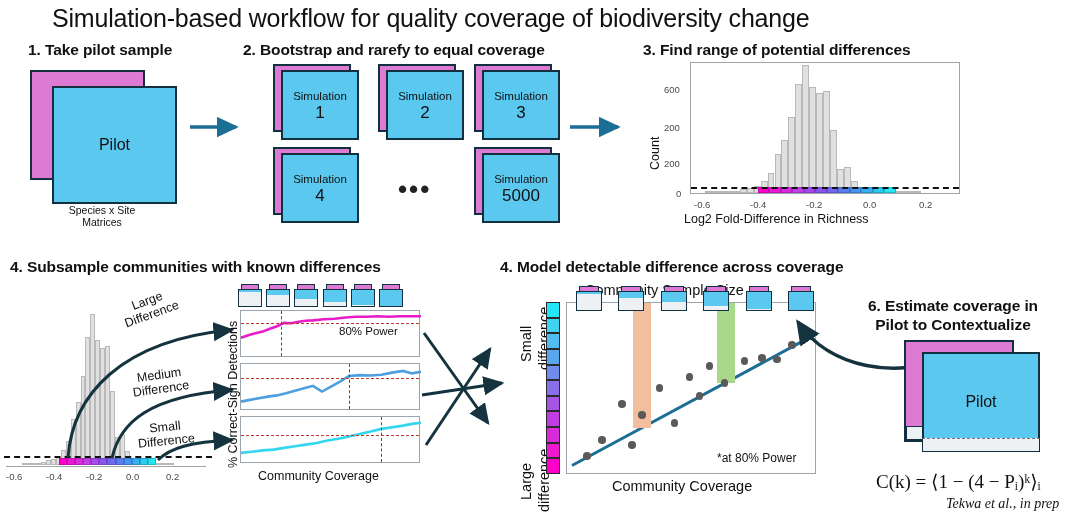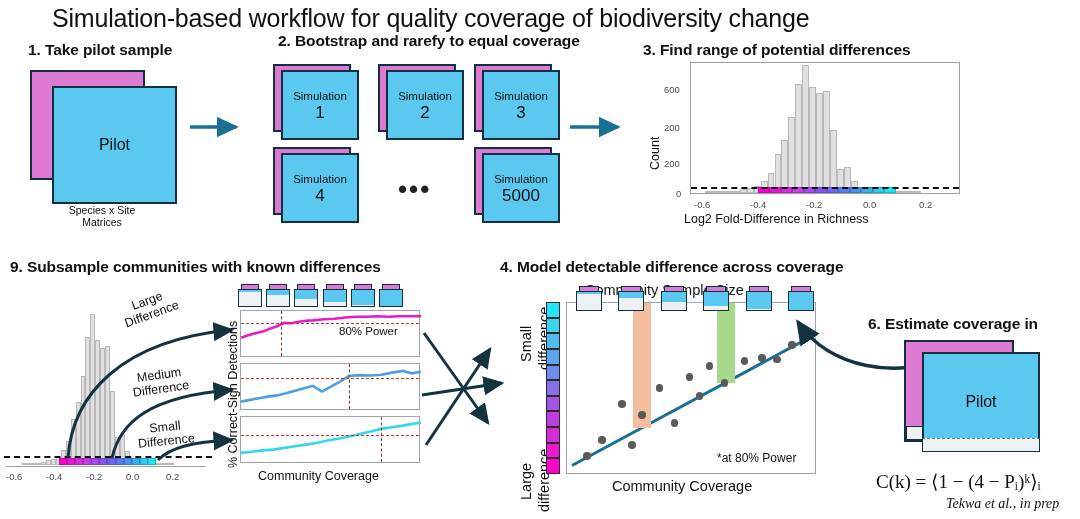--- a/index.html
+++ b/index.html
@@ -61,21 +61,21 @@
 
 <svg class="abs" style="left:190px;top:115px;" width="60" height="24">
   <defs>
       <marker id="ah1" markerWidth="7" markerHeight="7" refX="5.6" refY="3" orient="auto">
     <path d="M0,0 L6.4,3 L0,6 z" fill="#1B6E94"></path>
       </marker>
     </defs>
   <line x1="0" y1="12" x2="46" y2="12" stroke="#1B6E94" stroke-width="3.4" marker-end="url(#ah1)"></line>
 </svg>
 
-<div class="abs hdr" style="left:243px;top:32px;margin-left:35px;">2. Bootstrap and rarefy to equal coverage</div>
+<div class="abs hdr" style="left:243px;top:41px;">2. Bootstrap and rarefy to equal coverage</div>
 
 <div class="stack" style="left:273px;top:64px;width:90px;height:78px;">
   <div class="pink" style="left:0;top:0;width:78px;height:68px;"></div>
   <div class="blue" style="left:8px;top:6px;width:78px;height:70px;flex-direction:column;">
     <span class="simlbl">Simulation</span>
     <span class="simnum">1</span>
   </div>
 </div>
 
 <div class="stack" style="left:378px;top:64px;width:90px;height:78px;">
@@ -178,21 +178,21 @@
     </div>
   <div class="dash" id="p3dash" style="left: 0px; width: 100%; top: 123.973px;"></div>
 </div>
 <div class="abs tick" style="left:694px;top:199px;">-0.6</div>
 <div class="abs tick" style="left:750px;top:199px;">-0.4</div>
 <div class="abs tick" style="left:806px;top:199px;">-0.2</div>
 <div class="abs tick" style="left:863px;top:199px;">0.0</div>
 <div class="abs tick" style="left:919px;top:199px;">0.2</div>
 <div class="abs axlbl" style="left:684px;top:212px;">Log2 Fold-Difference in Richness</div>
 
-<div class="abs hdr" style="left:10px;top:258px;">9. Subsample communities with known differences</div>
+<div class="abs hdr" style="left:10px;top:258px;">4. Subsample communities with known differences</div>
 
 <div class="frame" id="p4frame" style="left:12px;top:310px;width:190px;height:155px;border:none;">
   <div id="p4bars">
       <div class="bar" style="left: 9.79381px; width: 4.89691px; height: 1.5px;"></div>
       <div class="bar" style="left: 14.6907px; width: 4.89691px; height: 1.5px;"></div>
       <div class="bar" style="left: 19.5876px; width: 4.89691px; height: 1.5px;"></div>
       <div class="bar" style="left: 24.4845px; width: 4.89691px; height: 2.09459px;"></div>
       <div class="bar" style="left: 29.3814px; width: 4.89691px; height: 2.93243px;"></div>
       <div class="bar" style="left: 34.2784px; width: 4.89691px; height: 4.60811px;"></div>
       <div class="bar" style="left: 39.1753px; width: 4.89691px; height: 6.28378px;"></div>
@@ -419,22 +419,23 @@
 
 <svg class="abs" style="left:760px;top:300px;" width="200" height="130">
   <defs>
       <marker id="dk3" markerWidth="9" markerHeight="9" refX="6.4" refY="3.4" orient="auto">
     <path d="M0,0 L7.4,3.4 L0,6.8 z" fill="#14333F"></path>
       </marker>
     </defs>
   <path d="M184,58 C140,78 70,70 38,22" fill="none" stroke="#14333F" stroke-width="3.4" marker-end="url(#dk3)"></path>
 </svg>
 
-<div class="abs hdr" style="left:848px;top:314px;text-align:center;width:210px;line-height:19px;">
+<div class="abs hdr" style="left:848px;top:296px;text-align:center;width:210px;line-height:19px;">
   <div>6. Estimate coverage in</div>
+  <div>Pilot to Contextualize</div>
 </div>
 
 <div class="stack" style="left:904px;top:340px;width:160px;height:120px;">
   <div class="pink" style="left:0;top:0;width:110px;height:102px;"></div>
   <div class="abs" style="left:2px;top:86px;width:18px;height:14px;background:#eef1f3;border:1.5px solid #123040;box-sizing:border-box;"></div>
   <div class="blue" style="left:18px;top:12px;width:118px;height:100px;">
     <span class="pilotlbl">Pilot</span>
   </div>
   <div class="abs" style="left:18px;top:98px;width:118px;height:14px;background:#eef1f3;border:1.5px solid #123040;border-top:1.5px dashed #777;box-sizing:border-box;"></div>
 </div>

